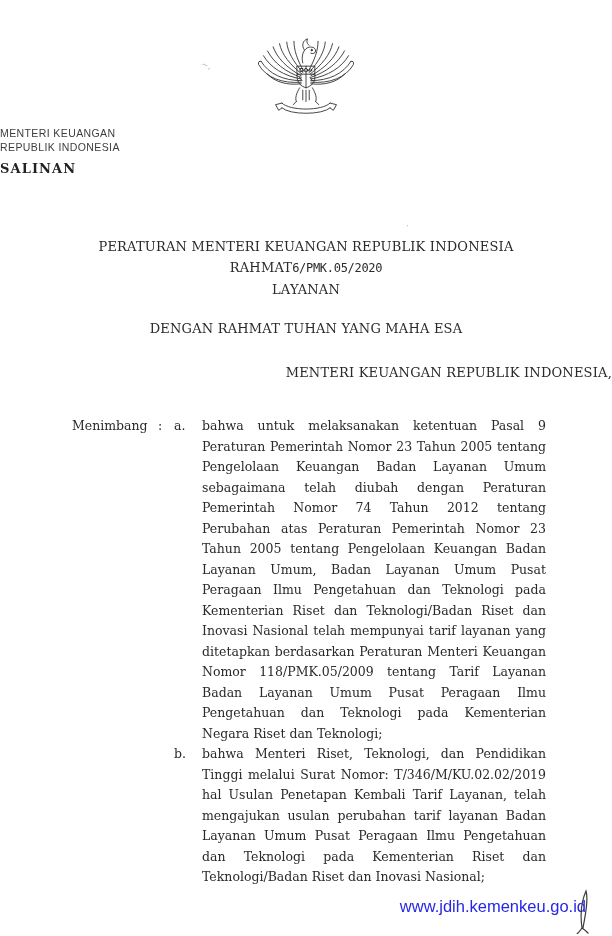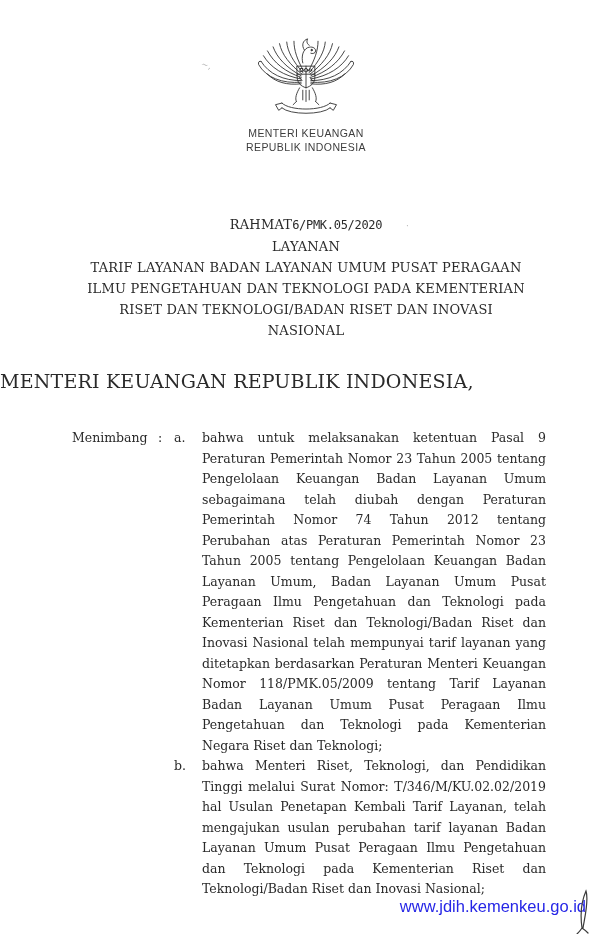--- a/index.html
+++ b/index.html
@@ -5,21 +5,21 @@
   html,body { margin:0; padding:0; background:#e8e8e8; }
   .page {
     position:relative;
     width:612px; height:936px;
     margin:0 auto;
     background:#ffffff;
     font-family:"DejaVu Serif", serif;
     color:#2a2a2a;
     overflow:hidden;
   }
-  .header { text-align:center; padding-top:34px; }
+  .header { padding-top:34px; }
   .emblem { display:block; margin:0 auto; }
   .ministry {
     font-family:"Liberation Sans", sans-serif;
     font-size:10.5px; line-height:13.5px;
     letter-spacing:0.4px; color:#3d3d3d;
     margin-top:3px;
   }
   .salinan {
     font-size:13px; font-weight:bold;
     letter-spacing:1.1px; margin-top:7px; color:#222;
@@ -27,21 +27,21 @@
   .title-block {
     margin-top:60px; text-align:center;
     font-size:13px; line-height:21px; letter-spacing:0.2px;
   }
   .nomor-line .num {
     font-family:"DejaVu Sans Mono", monospace;
     font-size:12px; letter-spacing:-0.3px;
   }
   .subject { max-width:442px; margin:0 auto; }
   .invocation { margin-top:21px; text-align:center; font-size:13px; letter-spacing:0.2px; }
-  .issuer { margin-top:29px; text-align:left; font-size:19px; letter-spacing:0.2px; }
+  .issuer { margin-top:29px; text-align:right; font-size:13px; letter-spacing:0.2px; }
   .consider {
     display:flex; margin:36px 66px 0 72px;
     font-size:12.5px; line-height:20.5px;
   }
   .consider-label { width:86px; flex:none; }
   .consider-colon { width:16px; flex:none; }
   .consider-items { flex:1; }
   .c-item { display:flex; }
   .c-marker { width:28px; flex:none; }
   .c-text { flex:1; text-align:justify; }
@@ -95,30 +95,32 @@
         <path d="M36,86 C46,96 86,96 96,86"></path>
         <path d="M36,92 C46,101 86,101 96,92"></path>
         <path d="M36,86 l-8,2 l4,7 l4,-3 M96,86 l8,2 l-4,7 l-4,-3"></path>
         <path d="M54,84 l-4,4 M78,84 l4,4"></path>
       </g>
     </svg>
     <div class="ministry">
       <div>MENTERI KEUANGAN</div>
       <div>REPUBLIK INDONESIA</div>
     </div>
+    <div class="salinan">SALINAN</div>
   </div>
 
   <div class="title-block">
+    <div>PERATURAN MENTERI KEUANGAN REPUBLIK INDONESIA</div>
     <div class="nomor-line">
       <span>RAHMAT</span><span class="num">6/PMK.05/2020</span>
     </div>
     <div>LAYANAN</div>
-    <div class="subject">TARIF LAYANAN BADAN LAYANAN UMUM PUSAT PERAGAAN ILMU PENGETAHUAN DAN TEKNOLOGI PADA KEMENTERIAN RISET DAN TEKNOLOGI/BADAN RISET DAN INOVASI NASIONAL</div>
   </div>
 
+  <div class="invocation">DENGAN RAHMAT TUHAN YANG MAHA ESA</div>
   <div class="issuer">MENTERI KEUANGAN REPUBLIK INDONESIA,</div>
 
   <div class="consider">
     <div class="consider-label">Menimbang</div>
     <div class="consider-colon">:</div>
     <div class="consider-items">
       <div class="c-item">
         <div class="c-marker">a.</div>
         <div class="c-text">bahwa untuk melaksanakan ketentuan Pasal 9 Peraturan Pemerintah Nomor 23 Tahun 2005 tentang Pengelolaan Keuangan Badan Layanan Umum sebagaimana telah diubah dengan Peraturan Pemerintah Nomor 74 Tahun 2012 tentang Perubahan atas Peraturan Pemerintah Nomor 23 Tahun 2005 tentang Pengelolaan Keuangan Badan Layanan Umum, Badan Layanan Umum Pusat Peragaan Ilmu Pengetahuan dan Teknologi pada Kementerian Riset dan Teknologi/Badan Riset dan Inovasi Nasional telah mempunyai tarif layanan yang ditetapkan berdasarkan Peraturan Menteri Keuangan Nomor 118/PMK.05/2009 tentang Tarif Layanan Badan Layanan Umum Pusat Peragaan Ilmu Pengetahuan dan Teknologi pada Kementerian Negara Riset dan Teknologi;</div>
       </div>

